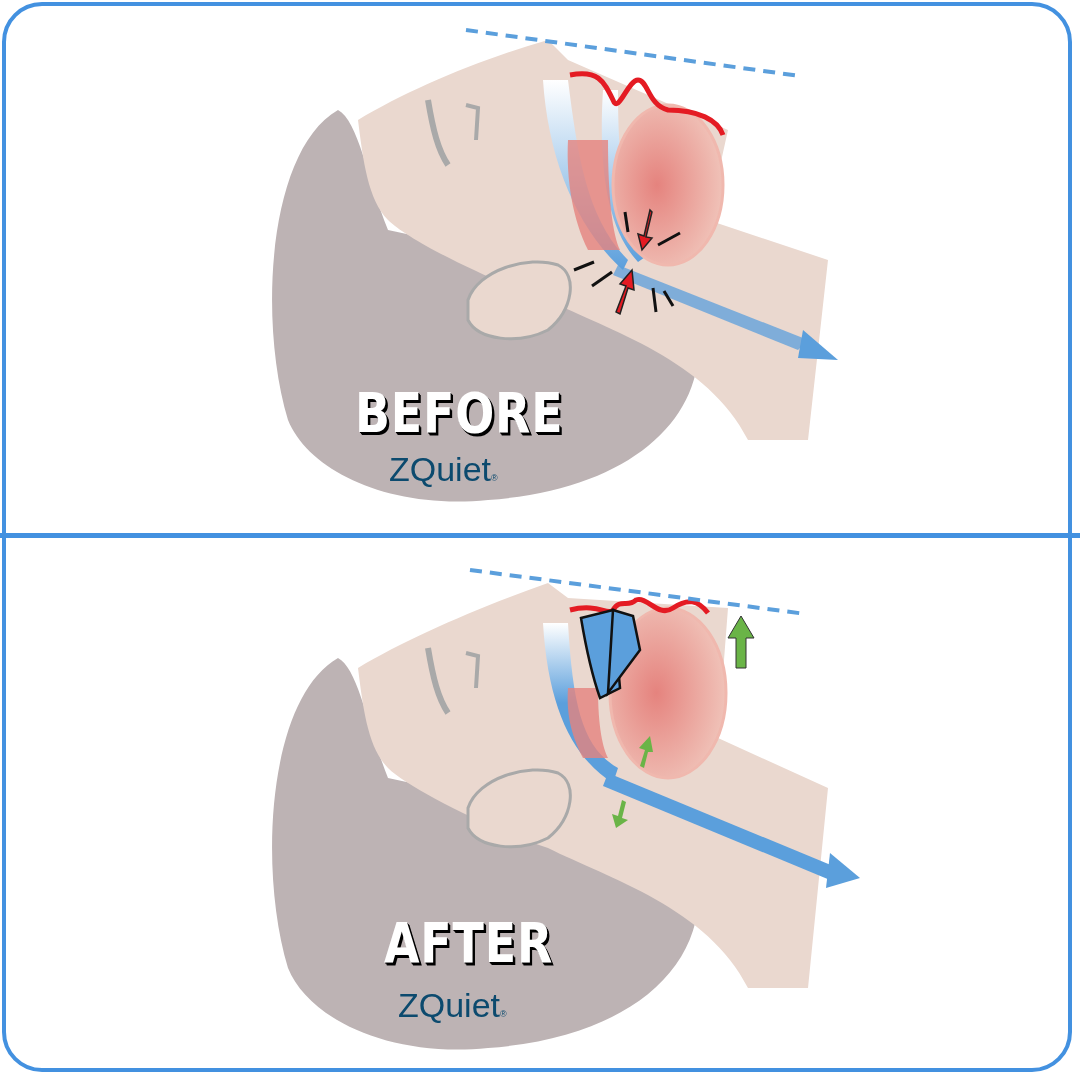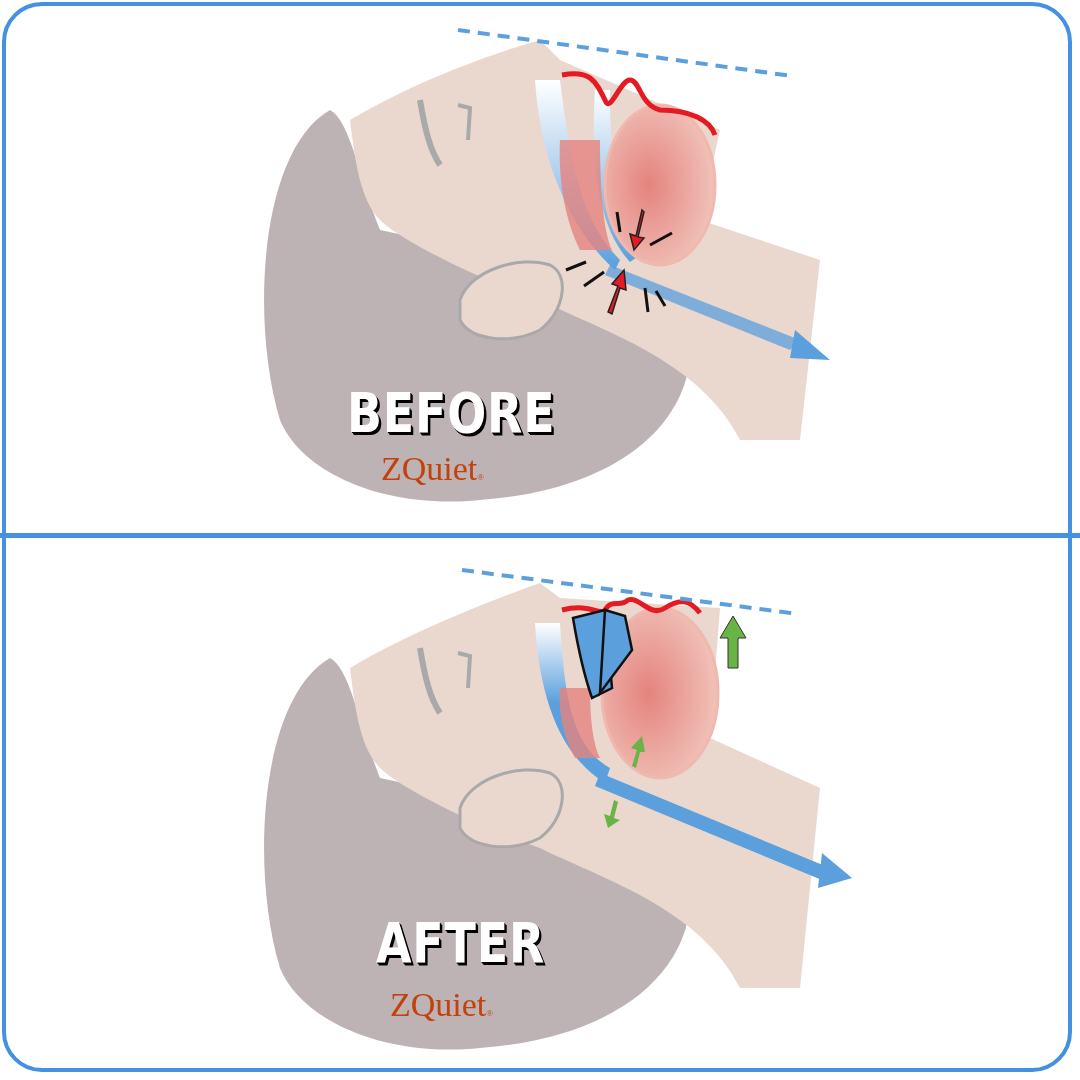--- a/index.html
+++ b/index.html
@@ -1,23 +1,23 @@
 <!DOCTYPE html>
 <html><head>
 <meta charset="utf-8">
 <style>
   html,body{margin:0;padding:0;background:#fff;}
   body{width:1080px;height:1080px;position:relative;overflow:hidden;font-family:"DejaVu Sans",sans-serif;}
   .frame{position:absolute;left:2px;top:2px;width:1070px;height:1070px;border:4px solid #4391e0;border-radius:40px;box-sizing:border-box;overflow:hidden;background:#fff;}
   .divider{position:absolute;left:0;top:533px;width:1080px;height:5px;background:#4391e0;}
-  .panel{position:absolute;left:0;width:1056px;height:530px;}
+  .panel{position:absolute;left:8px;width:1056px;height:530px;}
   .panel svg{position:absolute;left:0;top:0;}
   .label{position:absolute;font-family:"DejaVu Sans",sans-serif;font-weight:bold;color:#fff;font-size:56px;letter-spacing:1px;
     text-shadow:3px 3px 0 #000,2px 2px 0 #000,1px 1px 0 #000;transform:scaleX(0.82);transform-origin:left top;}
-  .brand{position:absolute;font-family:Liberation Serif, serif;color:#c2410c;font-size:34px;}
+  .brand{position:absolute;font-family:Liberation Sans, sans-serif;color:#0c4a6e;font-size:34px;}
   .brand sup{font-size:9px;vertical-align:baseline;}
 </style>
 </head>
 <body>
 
 <div class="frame"></div>
 <div class="divider"></div>
 
 <div class="panel" style="top:0">
   <svg width="1080" height="530" viewBox="0 0 1080 530">

